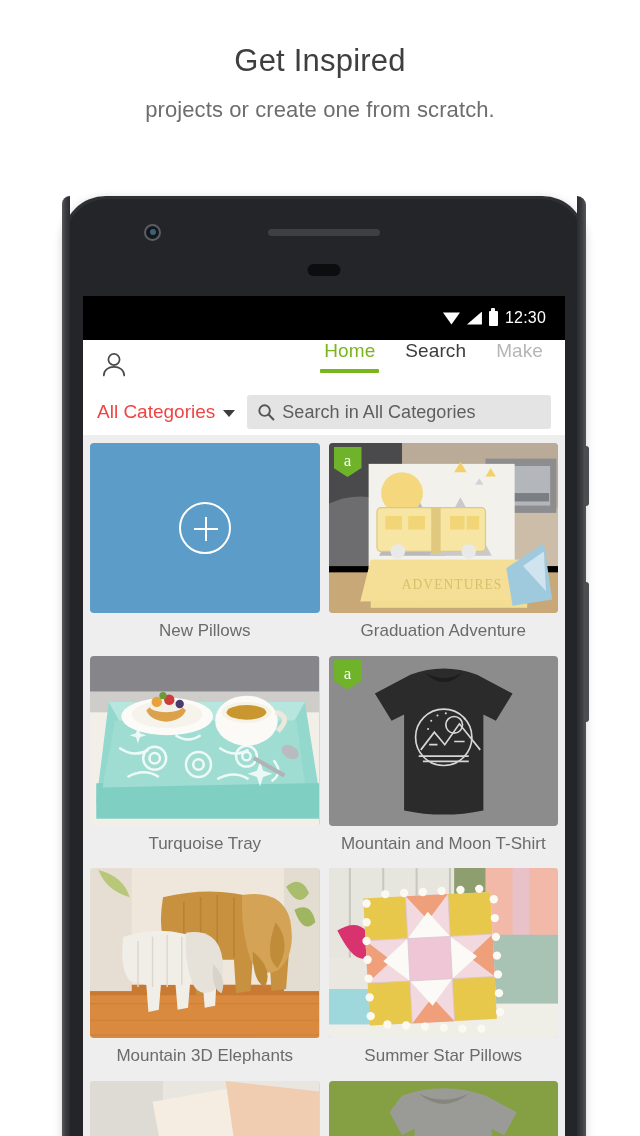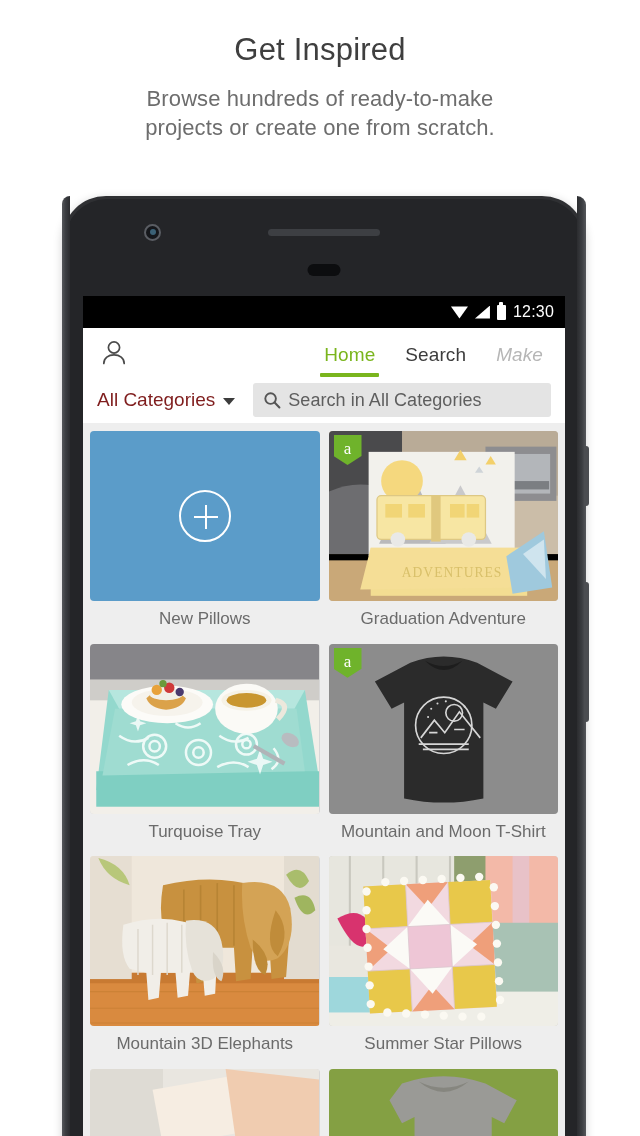--- a/index.html
+++ b/index.html
@@ -6,21 +6,21 @@
   html,body { width:640px; height:1136px; }
   body {
     background:#ffffff;
     font-family:"Liberation Sans", sans-serif;
     -webkit-font-smoothing:antialiased;
     overflow:hidden;
     position:relative;
   }
 
   
-  .promo { width:640px; padding-top:33px; text-align:center; }
+  .promo { width:640px; padding-top:44px; text-align:center; }
   .promo-title {
     font-size:31px; color:#3f3f3f; font-weight:400;
     letter-spacing:.2px; line-height:1.1;
   }
   .promo-sub {
     margin-top:17px; font-size:22px; color:#6d6d6d; font-weight:400;
     line-height:1.33; letter-spacing:.1px;
   }
 
   
@@ -74,23 +74,23 @@
   }
 
   
   .screen {
     position:absolute; left:21px; top:100px;
     width:482px; height:860px;
     background:#eeeeee; overflow:hidden;
   }
 
   .statusbar {
-    height:32px; background:#000; position:relative;
+    height:44px; background:#000; position:relative;
     display:flex; align-items:center; justify-content:flex-end;
-    padding-right:11px; gap:7px;
+    padding-right:19px; gap:7px;
   }
   .sb-time { color:#fff; font-size:16px; letter-spacing:.2px; }
   .ic-wifi {
     width:17px; height:13px;
     background:#fff;
     clip-path:polygon(0% 8%, 100% 8%, 50% 100%);
   }
   .ic-signal {
     width:15px; height:13px; background:#fff;
     clip-path:polygon(100% 0%, 100% 100%, 0% 100%);
@@ -106,53 +106,52 @@
 
   
   .appbar {
     height:49px; background:#fff; display:flex; align-items:flex-end;
     position:relative;
   }
   .avatar-btn {
     position:absolute; left:14px; top:8px; width:34px; height:34px;
   }
   .tabs {
-    position:absolute; right:0px; bottom:0; display:flex; align-items:flex-end;
+    position:absolute; right:0px; bottom:16px; display:flex; align-items:flex-end;
   }
   .tab {
     font-size:19px; padding:0 0 11px 0; margin-right:30px;
     position:relative; letter-spacing:.1px;
   }
   .tab:last-child { margin-right:22px; }
   .tab.active { color:#7ab51d; }
   .tab.normal { color:#3c3c3c; }
-  .tab.muted  { color:#b6b6b6;font-style:italic; }
+  .tab.muted  { color:#b6b6b6; }
   .tab.active::after {
     content:""; position:absolute; left:-4px; right:-4px; bottom:0;
     height:4px; background:#7ab51d; border-radius:1px;
   }
 
   
   .filterbar {
     height:46px; background:#fff; display:flex; align-items:center;
     padding:0 14px; gap:12px;
   }
   .cat-btn {
     display:flex; align-items:center; gap:8px;
-    font-size:19px; color:#7f1d1d; white-space:nowrap;
+    font-size:19px; color:#ef4444; white-space:nowrap;
   }
   .caret {
     width:0; height:0; border-left:6px solid transparent;
     border-right:6px solid transparent; border-top:7px solid #3c3c3c;
     margin-top:3px;
   }
   .search {
     flex:1; height:34px; background:#e4e4e4; border-radius:3px;
     display:flex; align-items:center; padding:0 10px; gap:7px;
-    margin-left:6px;
   }
   .search-ph { font-size:18px; color:#5e5e5e; letter-spacing:.05px; }
 
   
   .grid {
     background:#eeeeee; padding:8px 7px 0 7px;
     display:grid; grid-template-columns:1fr 1fr; column-gap:9px; row-gap:3px;
   }
   .card { position:relative; }
   .thumb {
@@ -192,21 +191,20 @@
 
   svg { display:block; }
   .clip { position:absolute; inset:0; }
 </style>
 </head>
 <body>
 
 <div class="promo">
   <div class="promo-title">Get Inspired</div>
   <div class="promo-sub">
-    <div>Browse hundreds of ready-to-make</div>
     <div>projects or create one from scratch.</div>
   </div>
 </div>
 
 <div class="phone">
   <div class="phone-inner"></div>
   <div class="bezel-hi"></div>
   <div class="bezel-hi-r"></div>
   <div class="btn-power"></div>
   <div class="btn-volume"></div>

